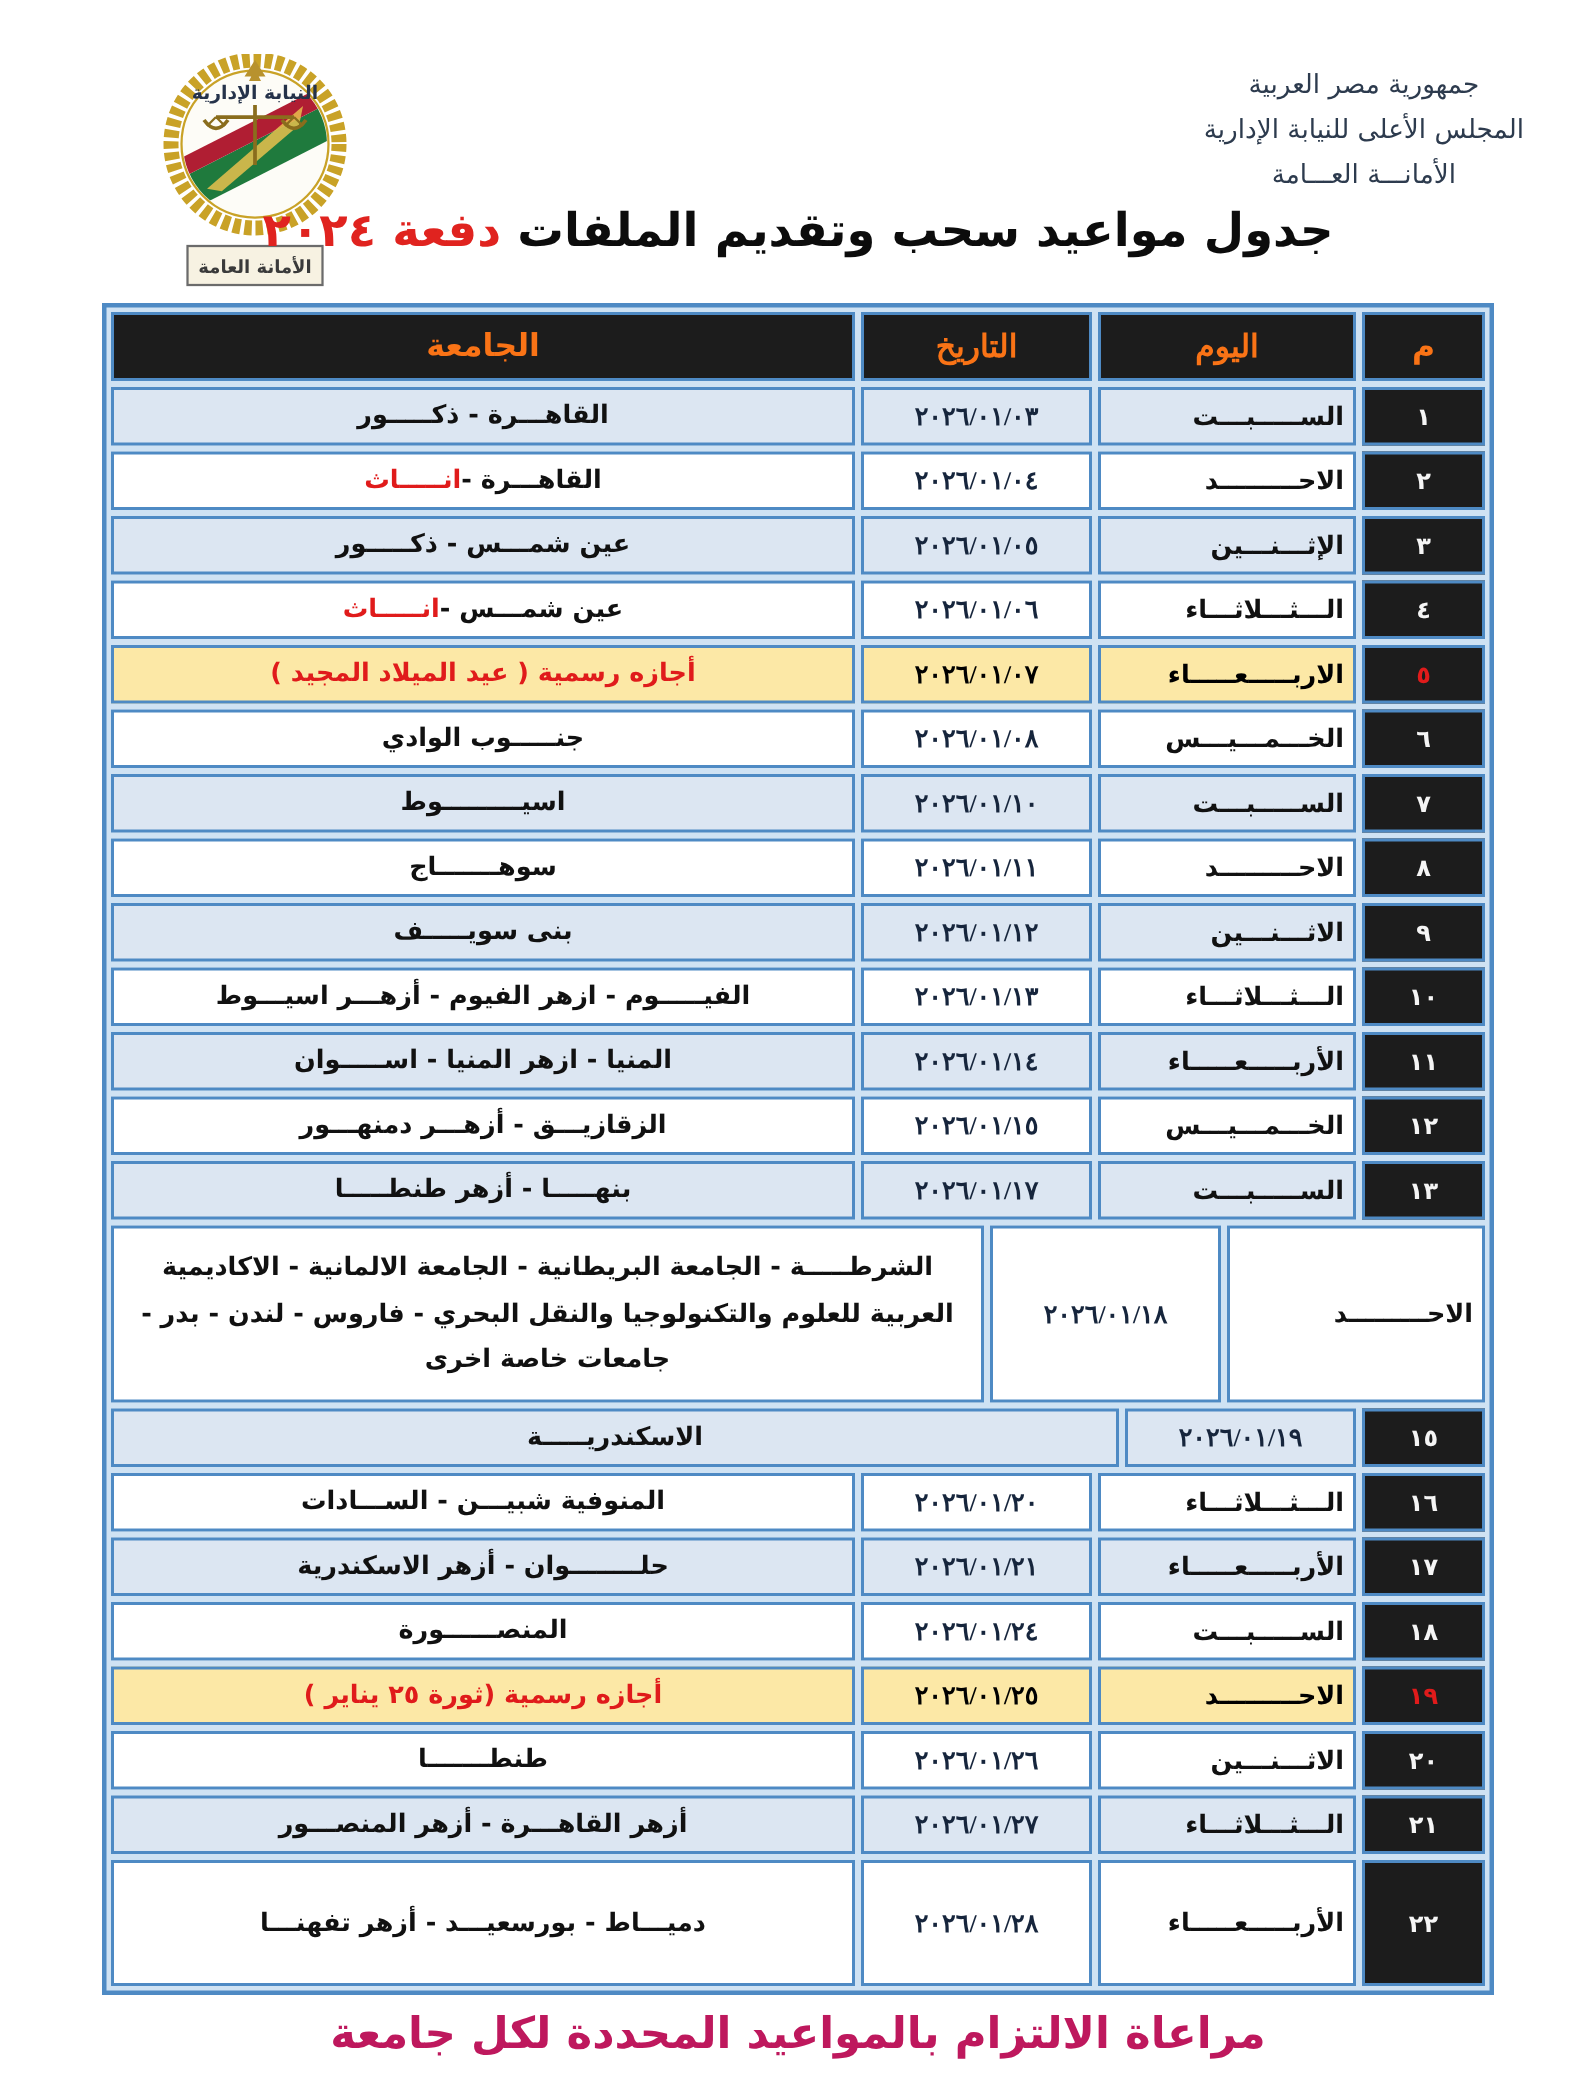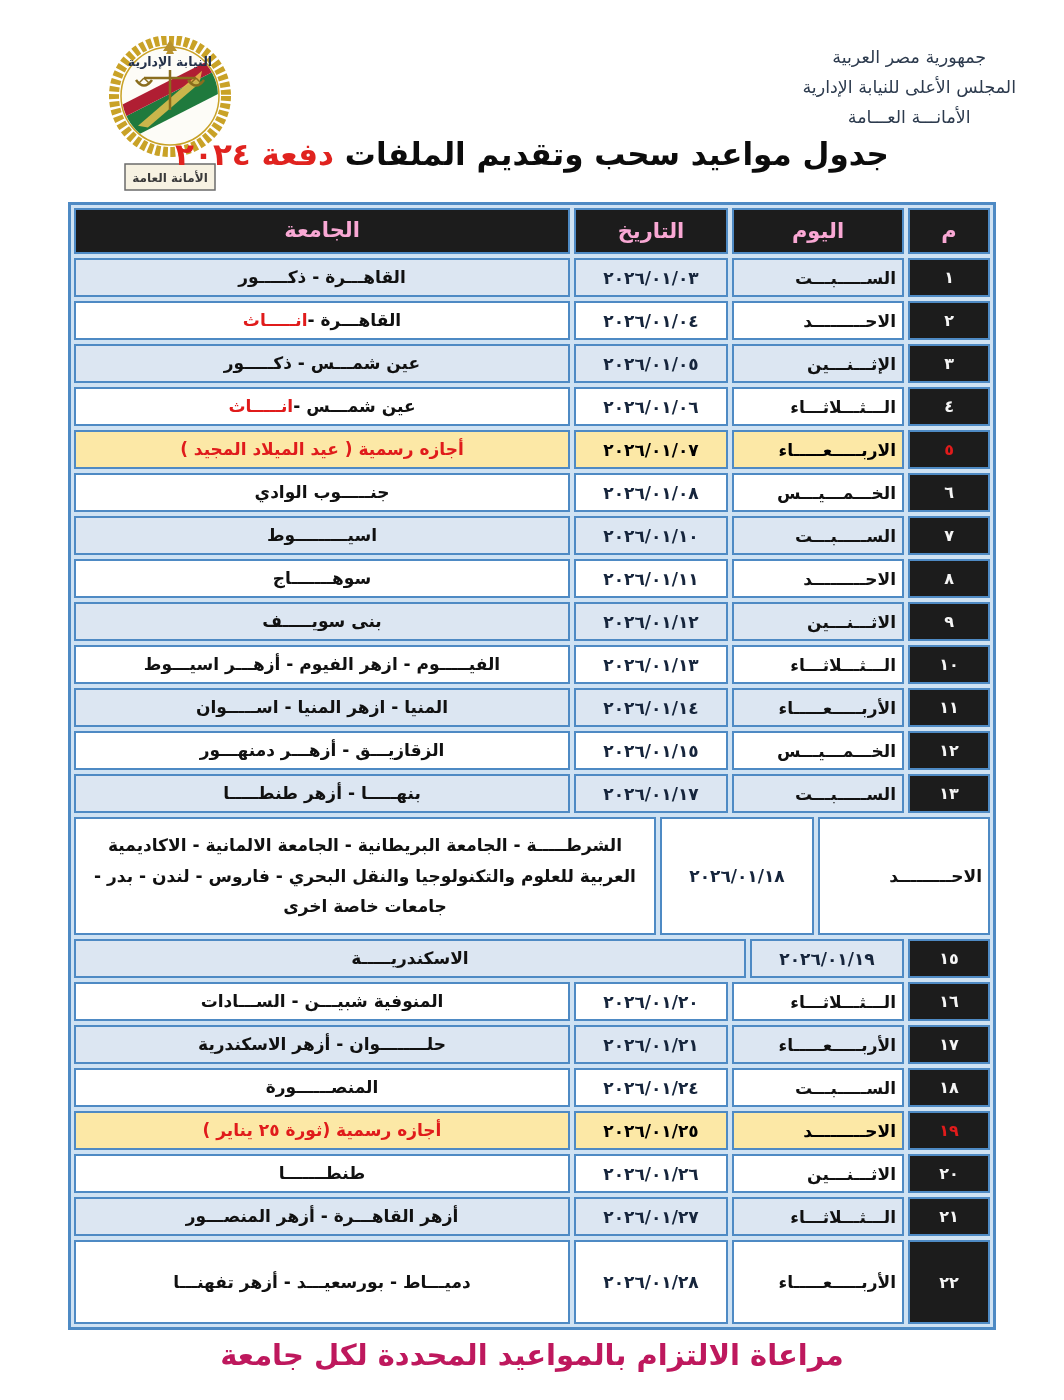--- a/index.html
+++ b/index.html
@@ -40,24 +40,24 @@
   .trow.med{height:84px;}
   .cell{
     box-sizing:border-box;
     border:2px solid #4e8ac4;
     display:flex;align-items:center;justify-content:center;
     font-weight:bold;font-size:17px;color:#111;
     overflow:hidden;
   }
   .cell.num{width:82px;background:#1c1c1c;color:#f5f5f5;font-size:16px;}
   .cell.day{width:172px;justify-content:flex-start;padding-right:6px;}
-  .cell.date{width:154px;color:#16253c;letter-spacing:1px;}
+  .cell.date{width:154px;color:#16253c;letter-spacing:1px;font-family:Liberation Serif, serif;}
   .cell.uni{flex:1;text-align:center;line-height:1.8;padding:0 10px;}
-  .trow.header .cell{background:#1c1c1c;color:#f9a8d4;font-size:21px;}
-  .trow.header .cell.day{justify-content:center;padding-right:0;}
+  .trow.header .cell{background:#1c1c1c;color:#f97316;font-size:21px;}
+  .trow.header .cell.day{justify-content:center;padding-right:0;font-family:Liberation Serif, serif;}
   
   .trow.blue  .cell.day,  .trow.blue  .cell.date,  .trow.blue  .cell.uni{background:#dce6f2;}
   .trow.white .cell.day,  .trow.white .cell.date,  .trow.white .cell.uni{background:#ffffff;}
   .trow.holiday .cell.day, .trow.holiday .cell.date, .trow.holiday .cell.uni{background:#fce8a6;}
   .trow.holiday .cell.day, .trow.holiday .cell.date{color:#000000;}
   .trow.holiday .cell.num{color:#e01b1b;}
   .uni-red{color:#e01b1b;}
   
   .footer-note{
     position:absolute;top:1338px;left:0;right:0;

